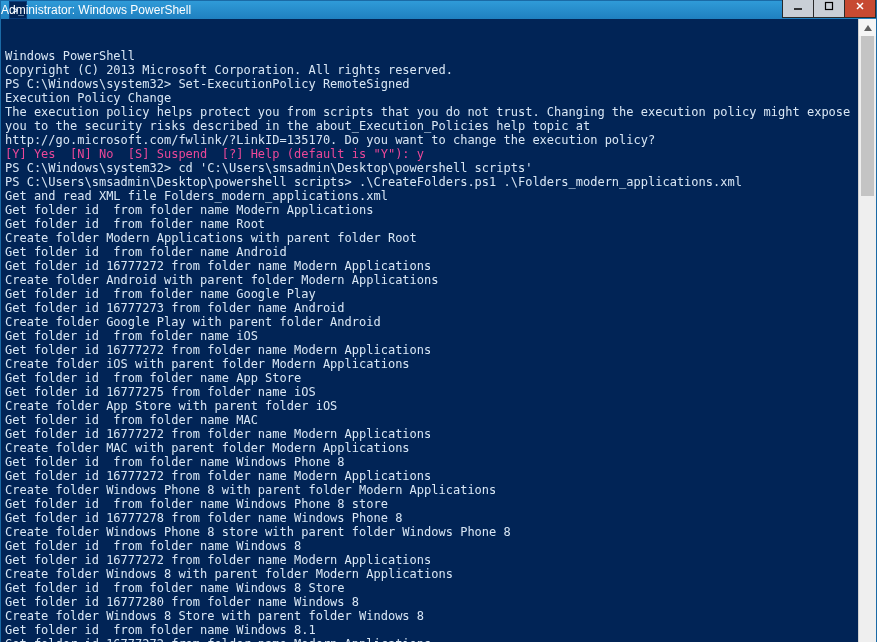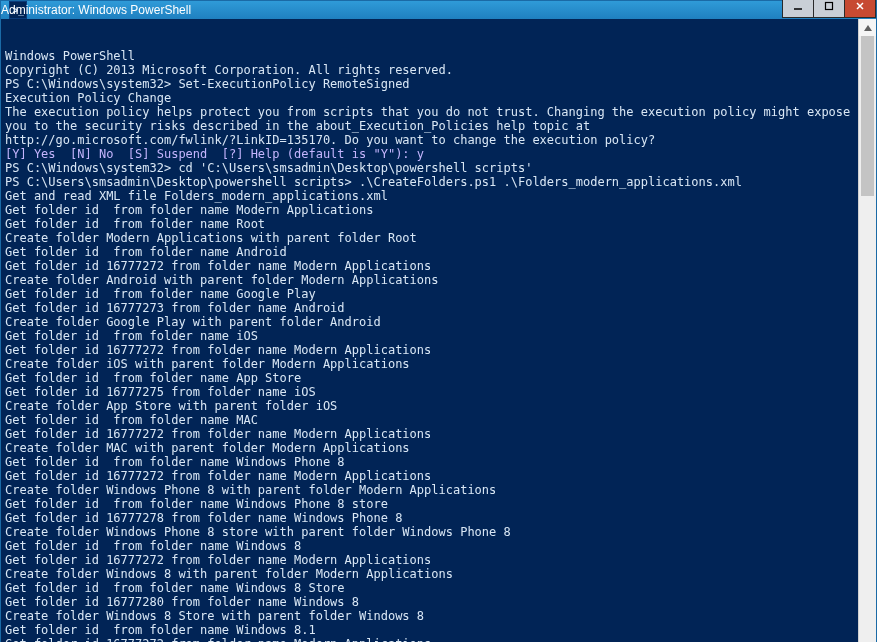--- a/index.html
+++ b/index.html
@@ -91,21 +91,21 @@
     font-size: 12px;
     line-height: 14px;
     padding: 2px 4px;
     white-space: pre;
     overflow: hidden;
     position: relative;
   }
   .console .line {
     white-space: pre;
   }
-  .console .yellow { color: #c4b5fd; }
+  .console .yellow { color: #ec4899; }
   .scrollbar {
     width: 17px;
     background: #efefef;
     display: flex;
     flex-direction: column;
     border-left: 1px solid #d0d0d0;
   }
   .scrollbar .arrow {
     height: 17px;
     display: flex;

